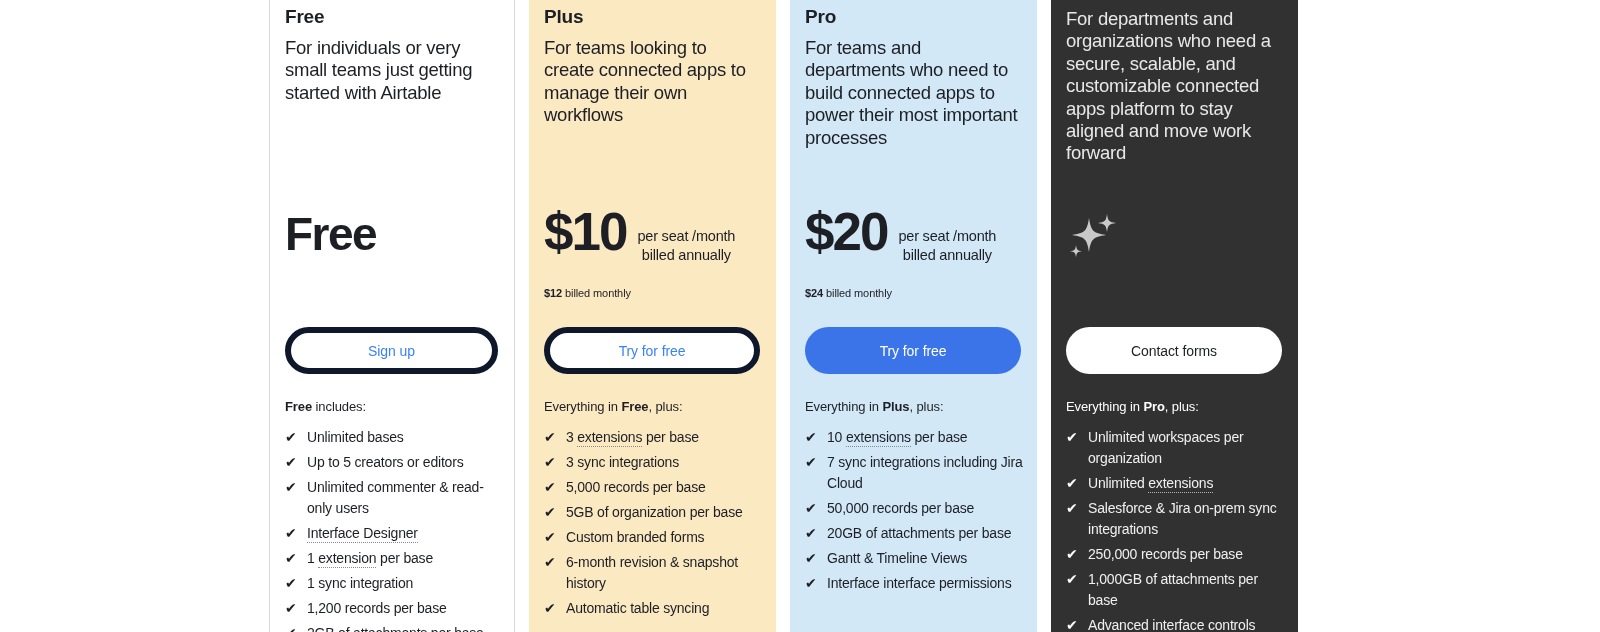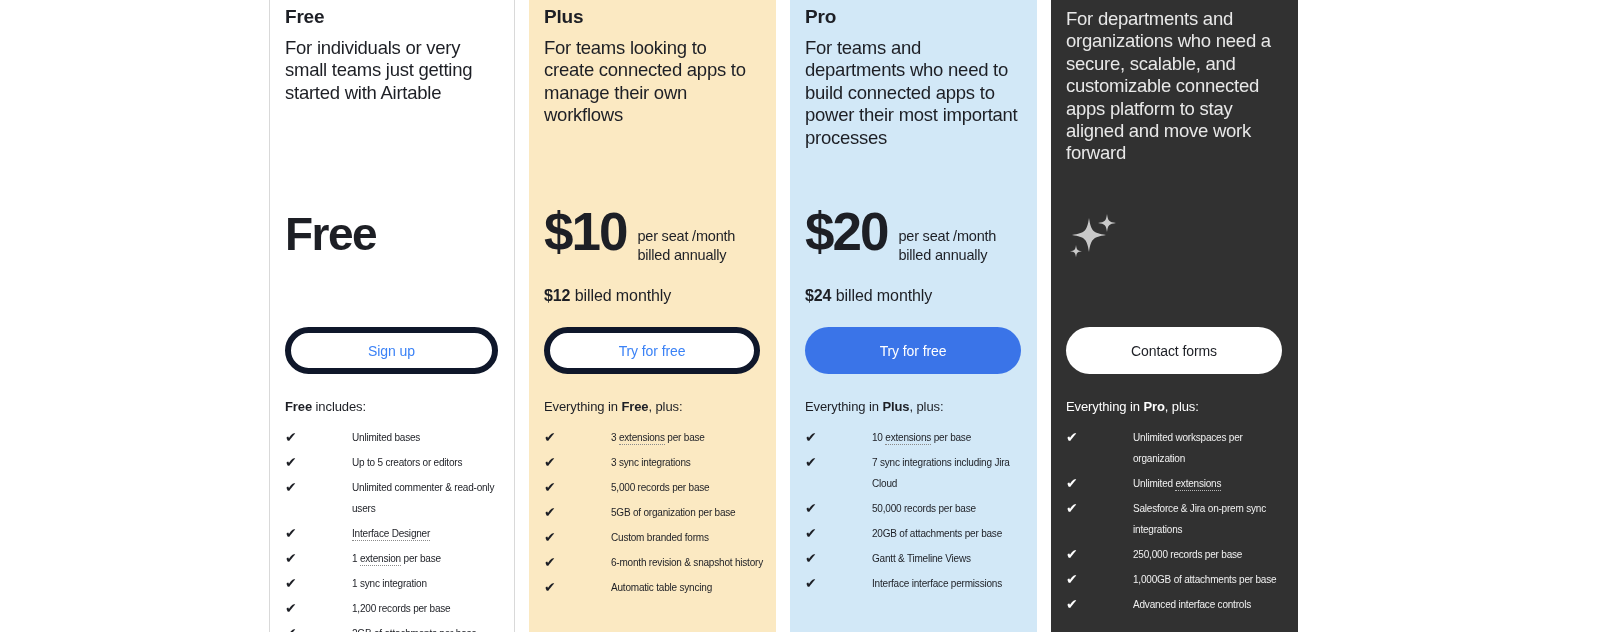--- a/index.html
+++ b/index.html
@@ -88,23 +88,24 @@
     line-height:62px;
   }
   .price-unit {
     font-size:14.5px;
     line-height:18.5px;
     color:#1d1f25;
     margin-left:11px;
     margin-top:24px;
     letter-spacing:-0.2px;
     white-space:nowrap;
+    text-align:center;
   }
   .price-monthly {
-    font-size:16px;
+    font-size:11px;
     color:#1d1f25;
     margin-top:23px;
     letter-spacing:-0.1px;
   }
   .price-monthly b { font-weight:bold; }
 
   .sparkle-wrap {
     position:absolute;
     left:15px;
     top:212px;
@@ -163,25 +164,24 @@
   }
   .check {
     flex:0 0 17px;
     font-size:14px;
     line-height:21px;
     color:#1d1f25;
     margin-right:5px;
   }
   .plan-enterprise .check { color:#ffffff; }
   .feature-text {
-    font-size:10px;
+    font-size:14px;
     line-height:21px;
     color:#1d1f25;
     letter-spacing:-0.2px;
-    margin-left:45px;
   }
   .plan-enterprise .feature-text { color:#f0f0f0; }
   .dotted {
     border-bottom:1.5px dotted #8a8a8a;
     padding-bottom:1px;
   }
   .plan-enterprise .dotted { border-bottom-color:#b6b6b6; }
 </style>
 </head>
 <body>

